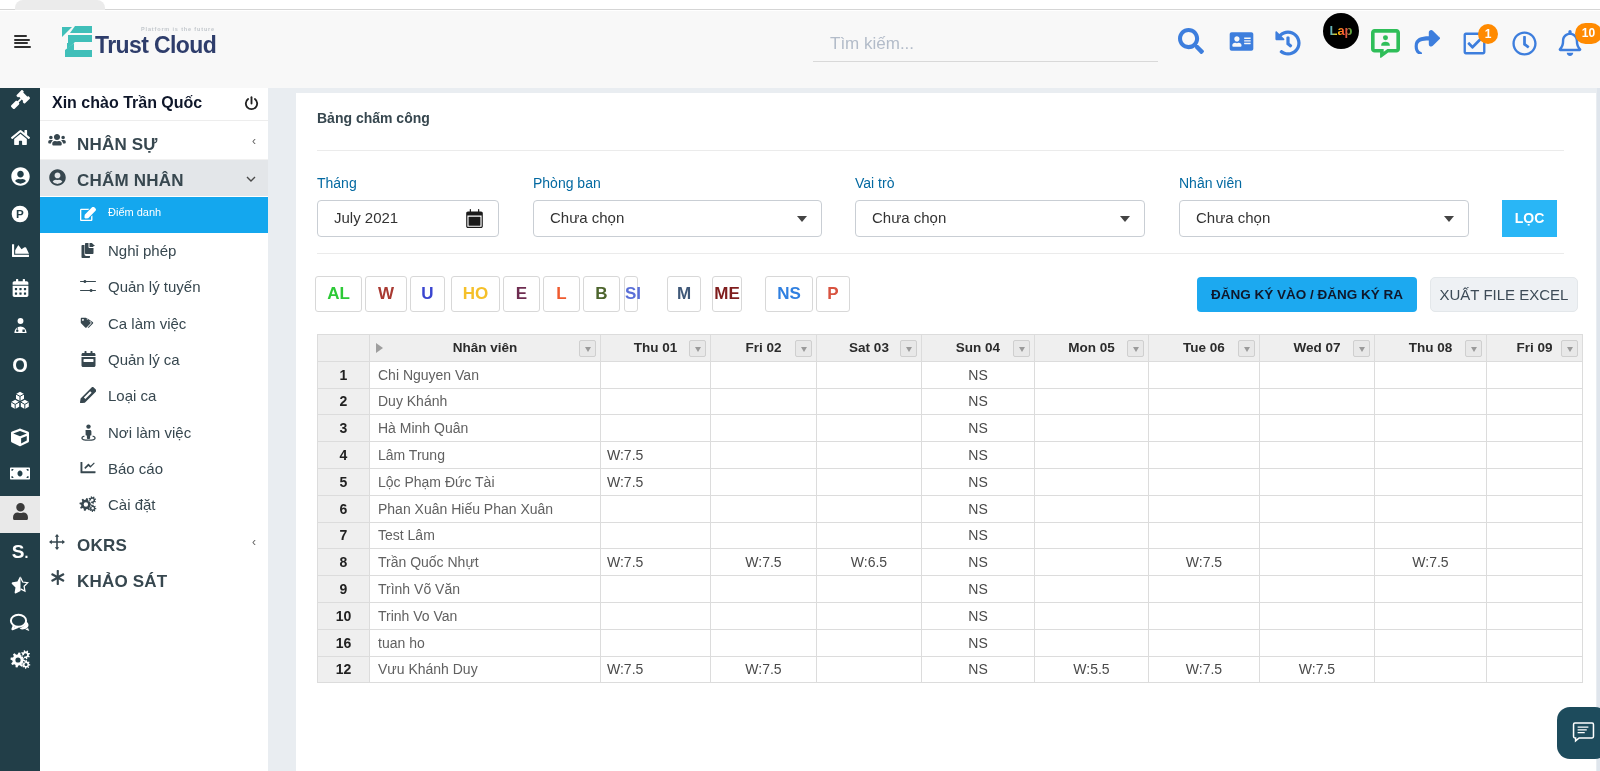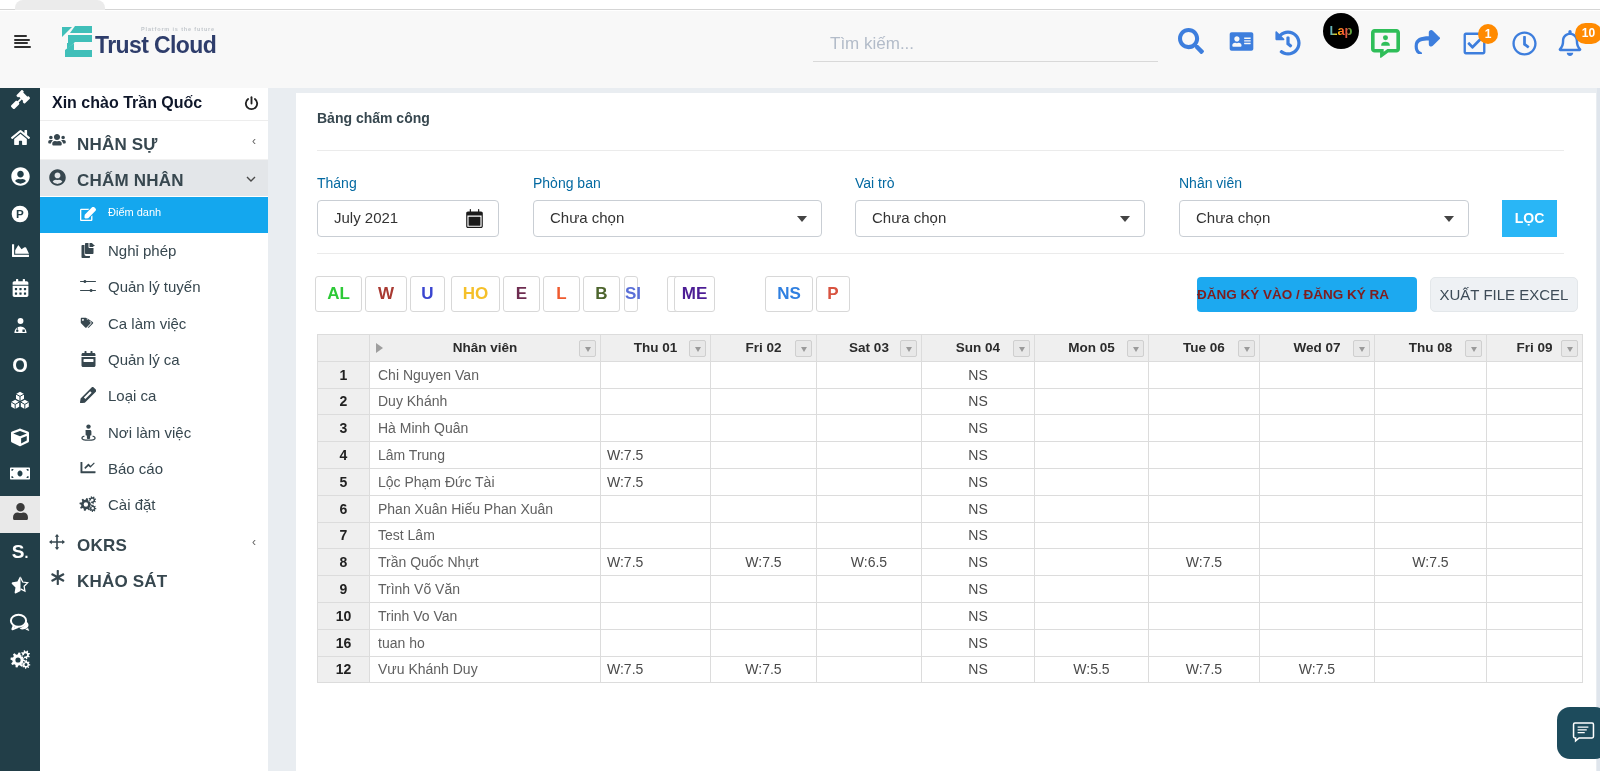--- a/index.html
+++ b/index.html
@@ -56,21 +56,21 @@
 #cardtitle { left:317px; top:110px; font-size:14px; font-weight:bold; color:#37474f; }
 .divider { position:absolute; left:317px; width:1247px; height:1px; background:#ebebeb; }
 
 .flabel { position:absolute; top:175px; font-size:14px; color:#0369a1; }
 .fbox { position:absolute; top:200px; height:37px; background:#fff; border:1px solid #c9ced4; border-radius:4px; }
 .fbox .val { position:absolute; left:16px; top:8px; font-size:15px; color:#333; }
 .fbox .caret { position:absolute; right:14px; top:15px; width:0; height:0; border-left:5px solid transparent; border-right:5px solid transparent; border-top:6px solid #444; }
 #btn-loc { left:1502px; top:200px; width:55px; height:37px; background:#29b6f6; border-radius:0; color:#fff; font-size:14px; font-weight:bold; text-align:center; line-height:37px; }
 
 .leg { position:absolute; top:276px; height:36px; background:#fff; border:1px solid #d8d8d8; border-radius:3px; text-align:center; font-size:17px; font-weight:bold; line-height:34px; }
-#btn-dk { left:1197px; top:277px; width:220px; height:35px; background:#1ca9f0; border-radius:4px; color:#7f1d1d; font-size:13.5px; font-weight:bold; line-height:35px; }
+#btn-dk { left:1197px; top:277px; width:220px; height:35px; background:#1ca9f0; border-radius:4px; color:#0f172a; font-size:13.5px; font-weight:bold; text-align:center; line-height:35px; }
 #btn-xl { left:1430px; top:277px; width:148px; height:35px; background:#eef1f4; border:1px solid #e3e7ea; border-radius:5px; color:#3d4b57; font-size:15px; text-align:center; line-height:33px; }
 
 
 #tbl { left:317px; top:334px; border-collapse:collapse; table-layout:fixed; }
 #tbl th, #tbl td { border:1px solid #dcdcdc; font-size:14px; height:26.8px; padding:0; overflow:hidden; white-space:nowrap; }
 #tbl th { background:#efefef; color:#2b2b2b; font-size:13.5px; position:relative; }
 #tbl td.num { background:#efefef; color:#222; font-weight:bold; text-align:center; font-size:14px; }
 #tbl td.name { color:#616161; padding-left:8px; }
 #tbl td.d { color:#4a4a4a; text-align:center; }
 #tbl td.d1 { color:#4a4a4a; text-align:left; padding-left:6px; }
@@ -364,21 +364,21 @@
 
   <div class="leg" style="left:315px; width:47px; color:#2dc937">AL</div>
 <div class="leg" style="left:365px; width:42px; color:#a93a32">W</div>
 <div class="leg" style="left:410px; width:35px; color:#3a45d0">U</div>
 <div class="leg" style="left:451px; width:49px; color:#f5c02a">HO</div>
 <div class="leg" style="left:503px; width:37px; color:#6e2c50">E</div>
 <div class="leg" style="left:543px; width:37px; color:#ef5a2e">L</div>
 <div class="leg" style="left:583px; width:37px; color:#4d652d">B</div>
 <div class="leg" style="left:624px; width:14px; color:#5a6fd8">SI</div>
 <div class="leg" style="left:667px; width:34px; color:#3f5878">M</div>
-<div class="leg" style="left:674px; width:41px; color:#4c1d95">ME</div>
+<div class="leg" style="left:712px; width:30px; color:#7f1d1d">ME</div>
 <div class="leg" style="left:765px; width:48px; color:#2f7fe0">NS</div>
 <div class="leg" style="left:816px; width:34px; color:#d85340">P</div>
     <div class="abs" id="btn-dk">ĐĂNG KÝ VÀO / ĐĂNG KÝ RA</div>
   <div class="abs" id="btn-xl">XUẤT FILE EXCEL</div>
 
   <table class="abs" id="tbl">
 <colgroup>
         <col style="width:52px">
         <col style="width:231px">
 <col style="width:110px">

